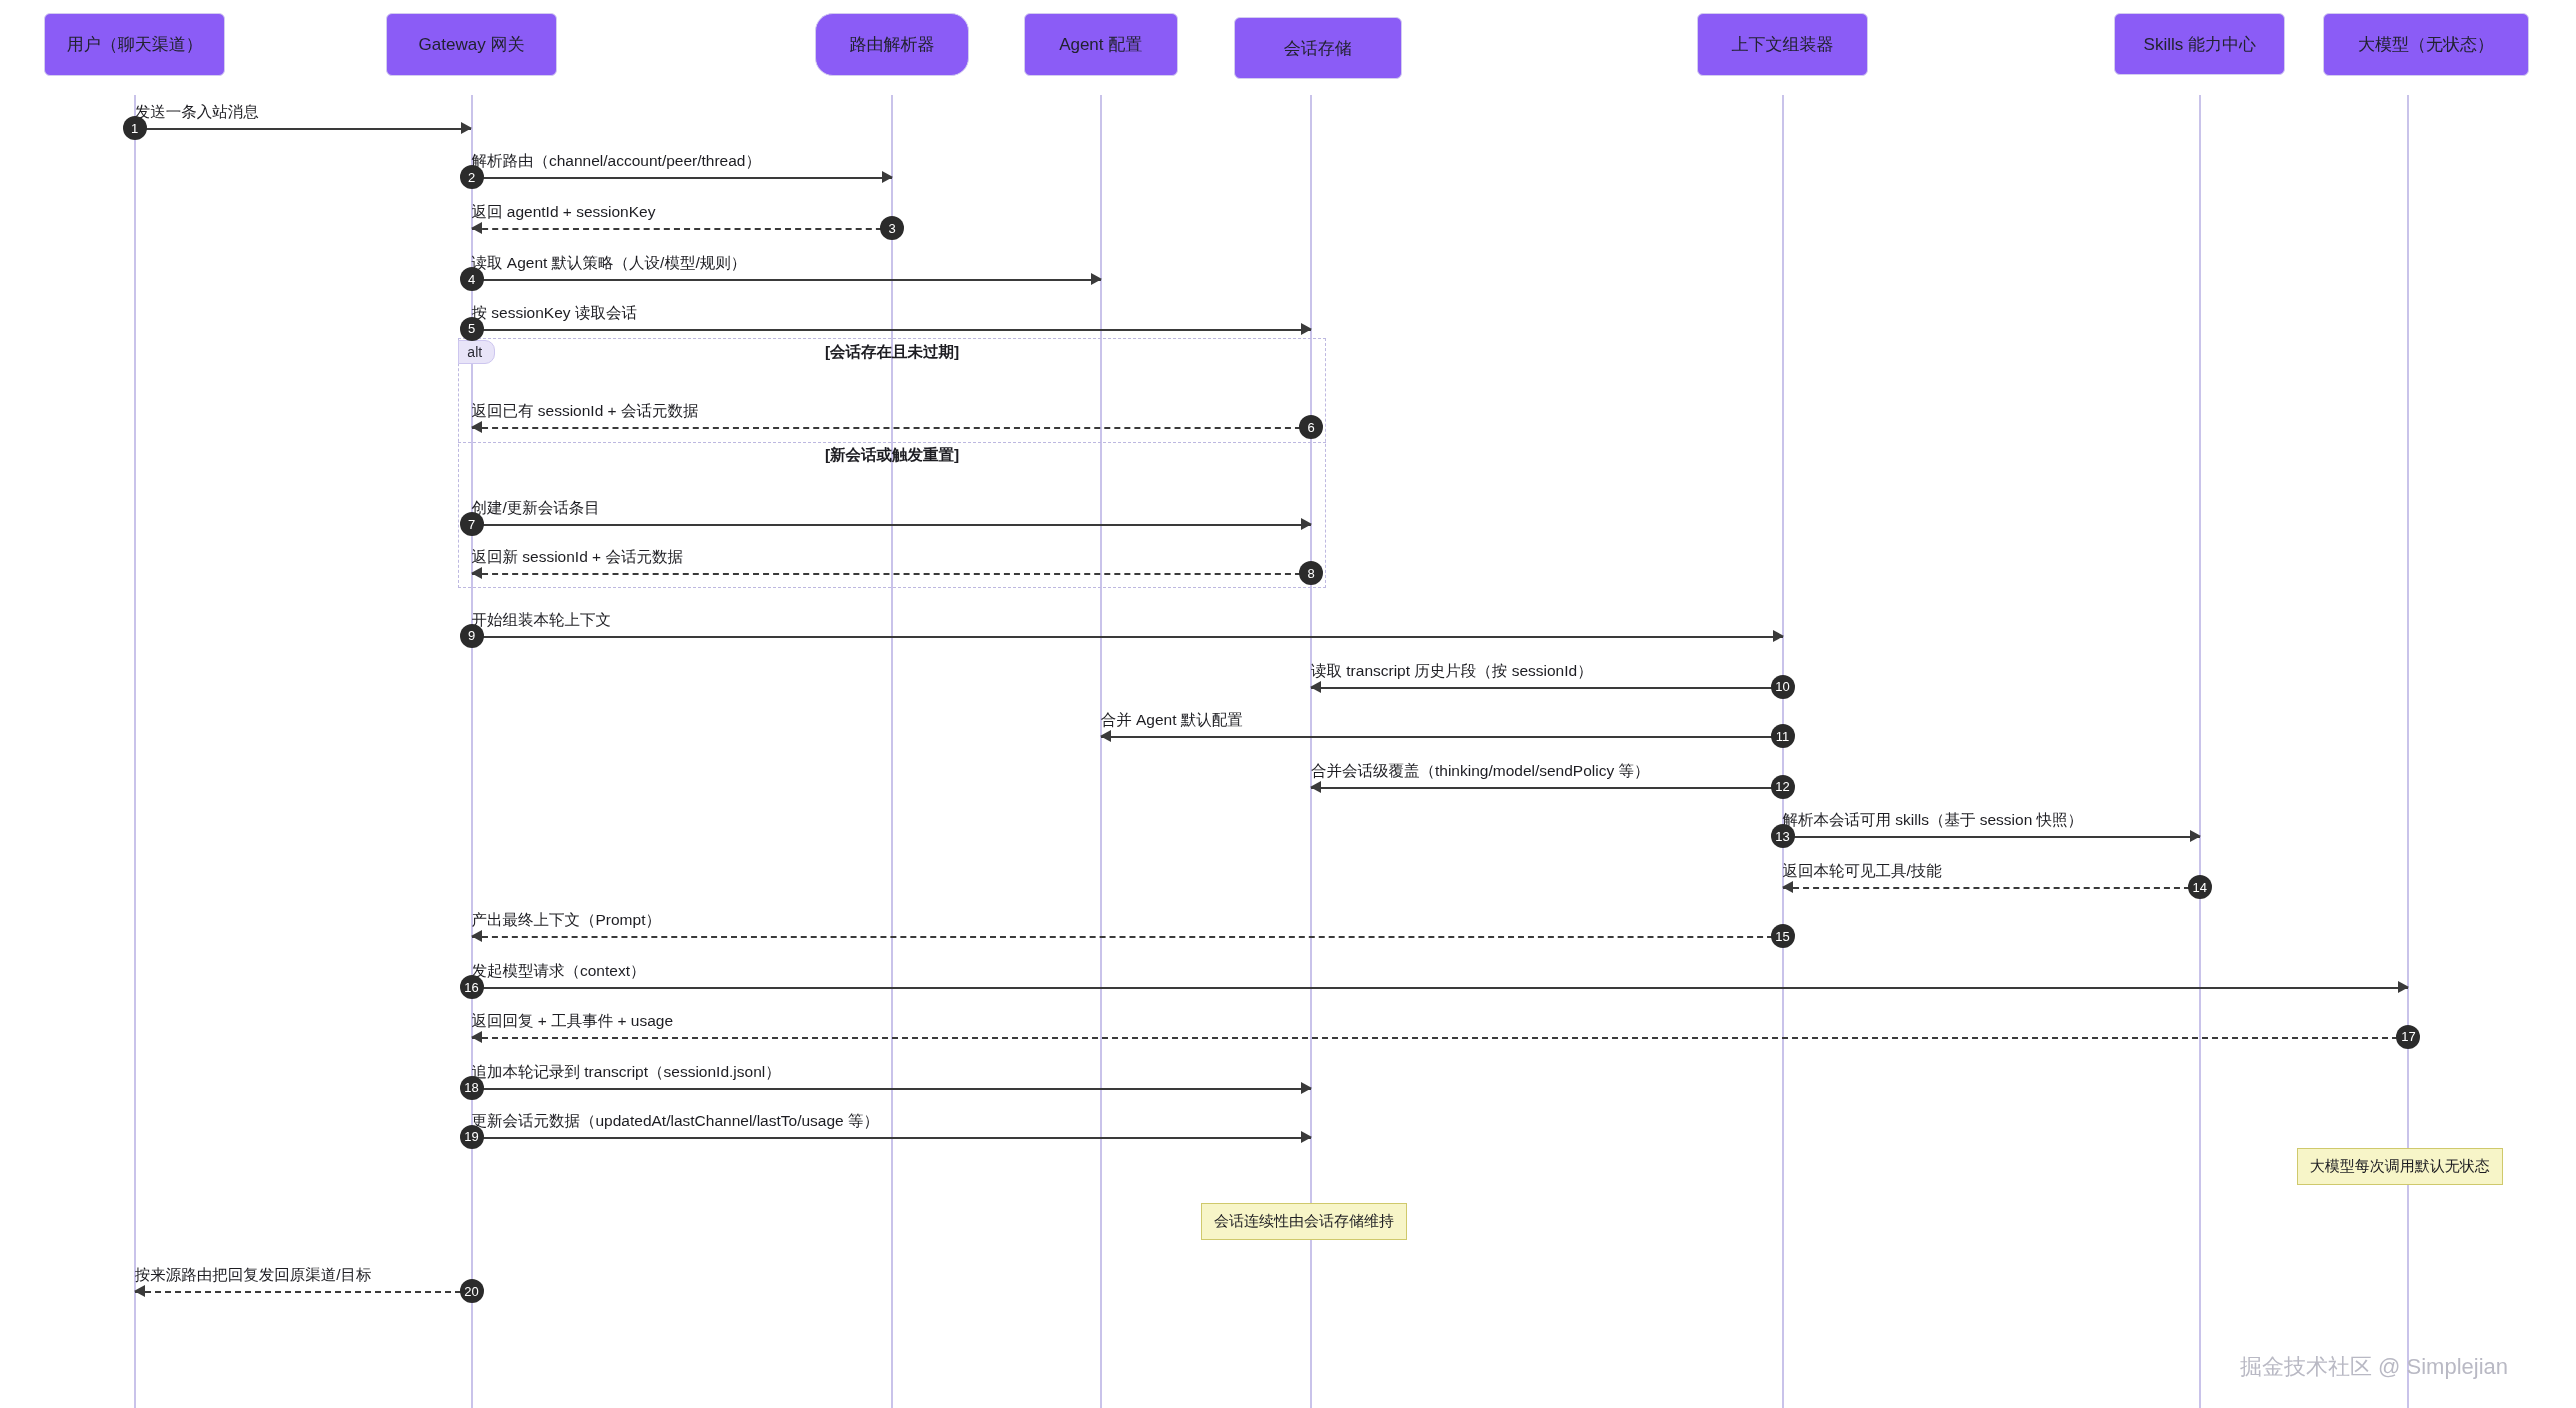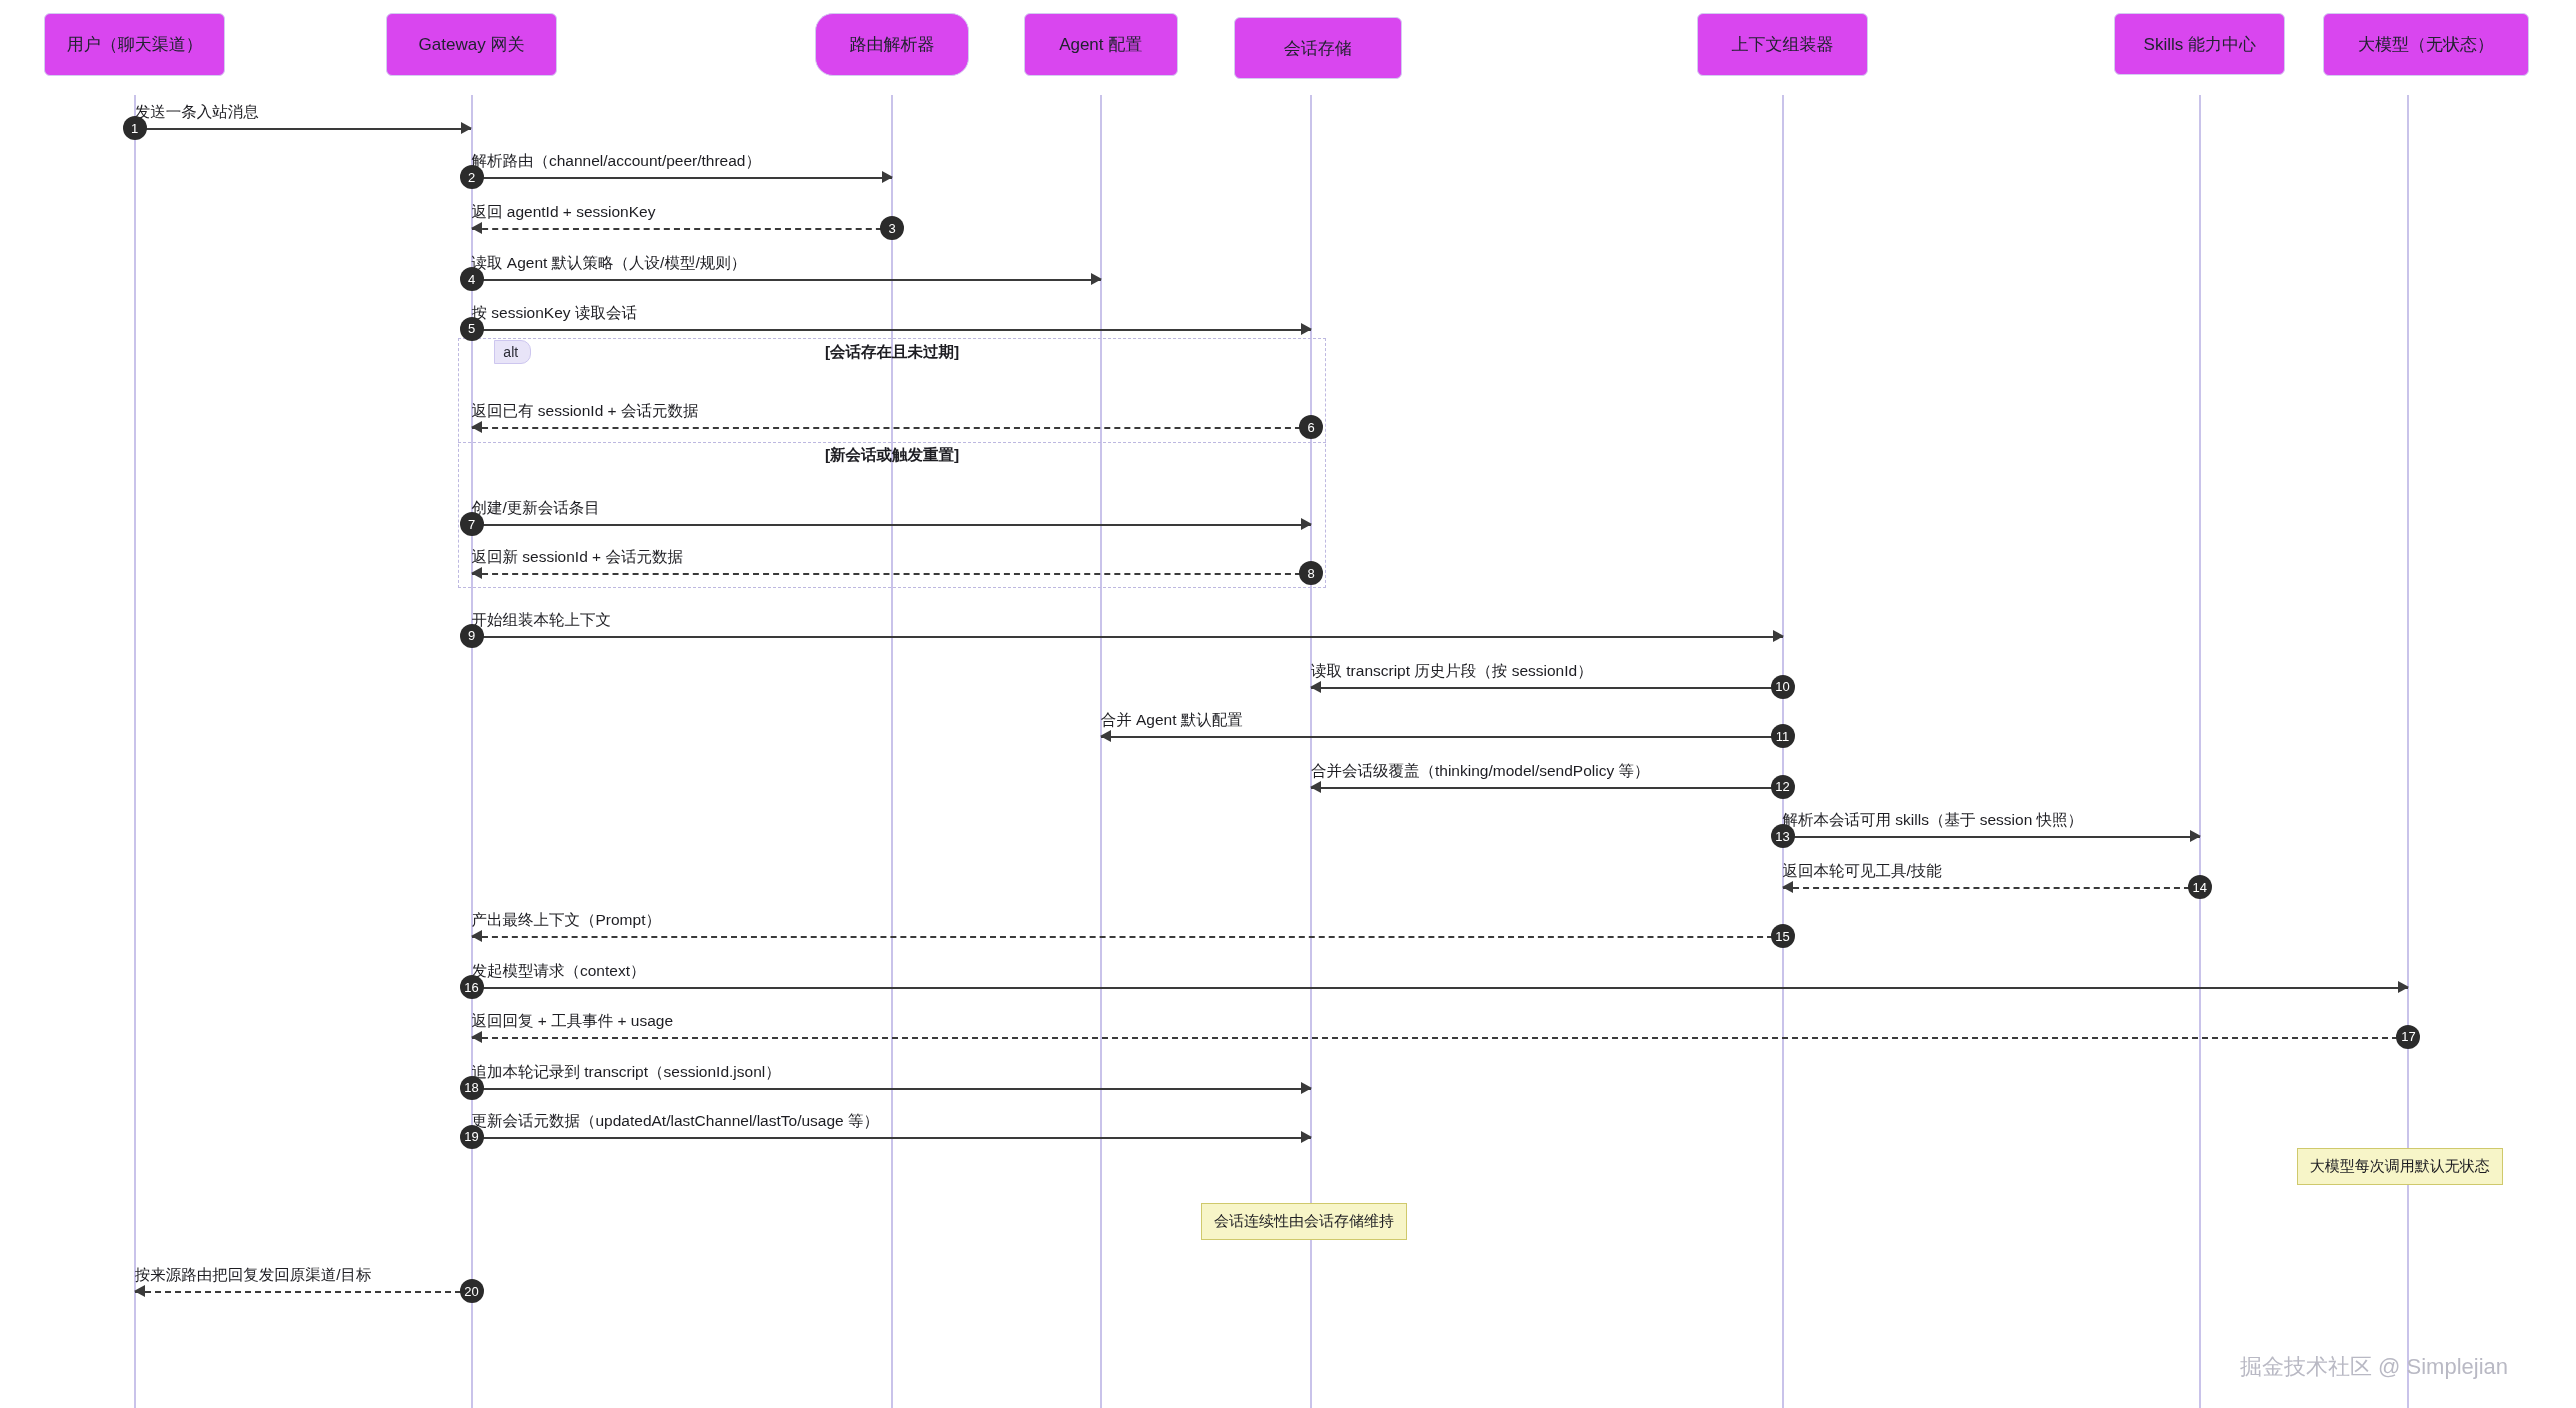--- a/index.html
+++ b/index.html
@@ -11,21 +11,21 @@
   #diagram {
     position: relative;
     width: 2576px;
     height: 1408px;
     background: #ffffff;
     overflow: hidden;
   }
   
   .actor-box {
     position: absolute;
-    background: #d946ef;
+    background: #8b5cf6;
     border: 1px solid #d3ccf0;
     border-radius: 6px;
     height: 50px;
     display: flex;
     align-items: center;
     justify-content: center;
     font-size: 17px;
     color: #222230;
     white-space: nowrap;
     padding: 0 10px;
@@ -140,21 +140,21 @@
       <div class="lifeline" style="left: 891.071px; top: 95.2857px; height: 2061.79px;"></div>
       <div class="lifeline" style="left: 1099.71px; top: 95.2857px; height: 2061.79px;"></div>
       <div class="lifeline" style="left: 1310px; top: 95.2857px; height: 2061.79px;"></div>
       <div class="lifeline" style="left: 1781.5px; top: 95.2857px; height: 2061.79px;"></div>
       <div class="lifeline" style="left: 2198.79px; top: 95.2857px; height: 2061.79px;"></div>
       <div class="lifeline" style="left: 2407.43px; top: 95.2857px; height: 2061.79px;"></div>
     </div>
 
   <div id="fragment-layer">
       <div class="fragment" style="left: 458.357px; top: 338.429px; width: 867.429px; height: 249.714px;"></div>
-      <div class="fragment-tag" style="left: 458.357px; top: 340.071px; margin-left: 36px;">alt</div>
+      <div class="fragment-tag" style="left: 458.357px; top: 340.071px;">alt</div>
       <div class="fragment-cond" style="left: 458.357px; top: 341.714px; width: 867.429px;">[会话存在且未过期]</div>
       <div class="fragment-divider" style="left: 458.357px; top: 441.929px; width: 867.429px;"></div>
       <div class="fragment-cond" style="left: 458.357px; top: 445.214px; width: 867.429px;">[新会话或触发重置]</div>
     </div>
 
   <div id="actors-top">
       <div class="actor-box" style="left: 44.3571px; top: 13.1429px; width: 180.714px; height: 62.4286px;">用户（聊天渠道）</div>
       <div class="actor-box" style="left: 386.071px; top: 13.1429px; width: 170.857px; height: 62.4286px;">Gateway 网关</div>
       <div class="actor-box" style="left: 814.857px; top: 13.1429px; width: 154.429px; height: 62.4286px; border-radius: 18px;">路由解析器</div>
       <div class="actor-box" style="left: 1023.5px; top: 13.1429px; width: 154.429px; height: 62.4286px;">Agent 配置</div>

